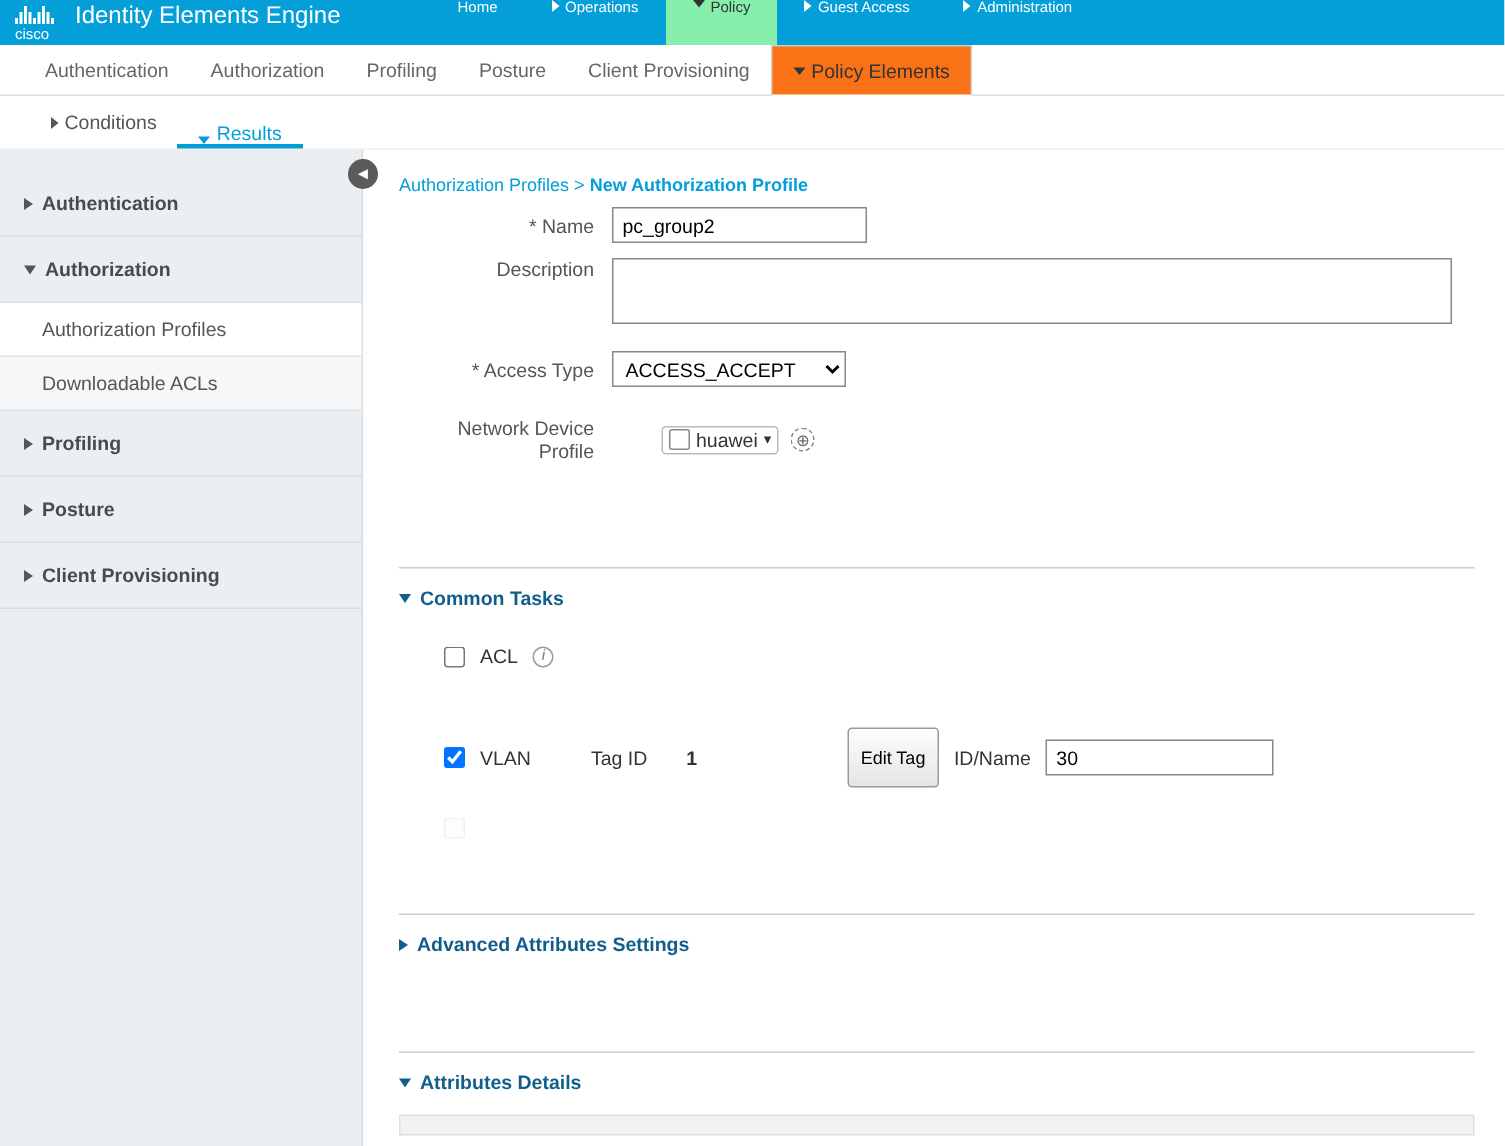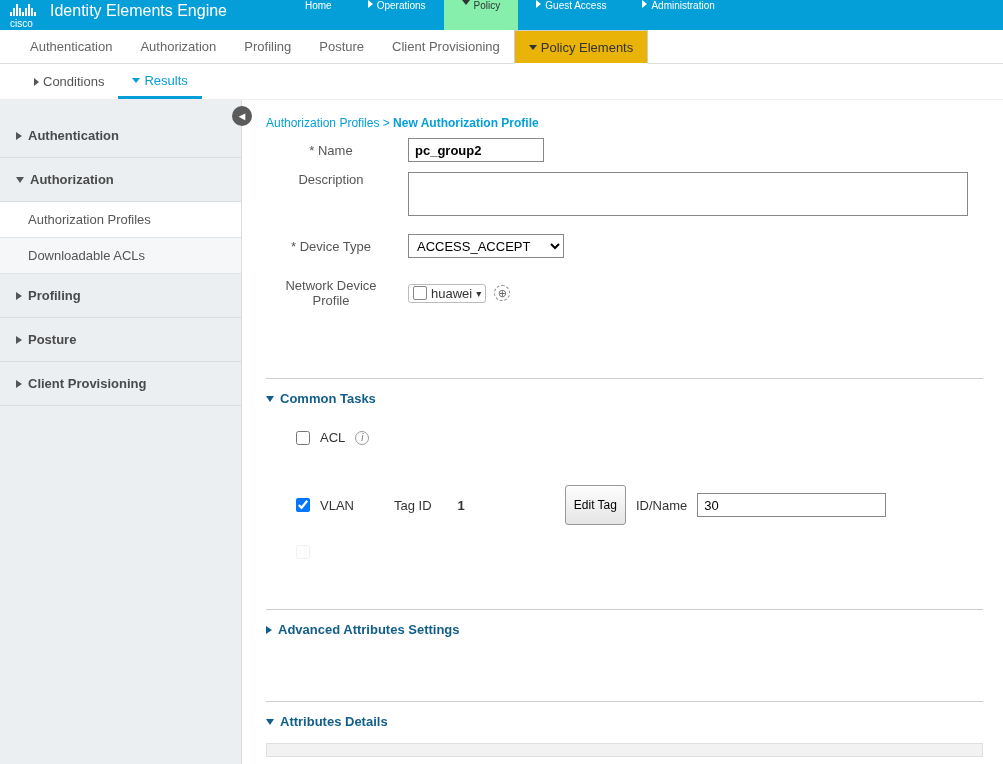--- a/index.html
+++ b/index.html
@@ -21,41 +21,41 @@
   .product-name { font-size: 16px; font-weight: 300; margin-left: 6px; }
   .top-nav { display: flex; margin-left: 50px; }
   .top-nav-item { padding: 0 18px; height: 30px; display: flex; gap: 4px; font-size: 10px; cursor: pointer; }
   .top-nav-item.active { background: #86efac; color: #333; }
   .top-nav-item:not(.active) { color: #fff; }
   .caret { width: 0; height: 0; border-left: 4px solid transparent; border-right: 4px solid transparent; }
   .caret.right { border-left: 5px solid currentColor; border-top: 4px solid transparent; border-bottom: 4px solid transparent; border-right: none; width:0; height:0; }
   .caret.down { border-top: 5px solid currentColor; }
   .sub-nav { display: flex; border-bottom: 1px solid #ddd; height: 34px; align-items: center; padding-left: 16px; gap: 0; }
   .sub-nav-item { padding: 0 14px; color: #666; cursor: pointer; font-size: 13px; height: 34px; display: flex; align-items: center; gap: 4px; }
-  .sub-nav-item.active { border: 1px solid #ccc; border-bottom: 1px solid #fff; background: #eab308; color: #333; margin-bottom: -1px; }
+  .sub-nav-item.active { border: 1px solid #ccc; border-bottom: 1px solid #fff; background: #f97316; color: #333; margin-bottom: -1px; }
   .tertiary-nav { display: flex; height: 36px; align-items: stretch; padding-left: 20px; border-bottom: 1px solid #eee; }
   .tertiary-item { padding: 0 14px; color: #555; cursor: pointer; display: flex; align-items: center; gap: 4px; font-size: 13px; }
-  .tertiary-item.active { color: #049fd9; border-bottom: 3px solid #049fd9; }
+  .tertiary-item.active { color: #049fd9; border-bottom: 3px solid #049fd9; align-items: flex-end; }
   .workspace { display: flex; }
   .sidebar { width: 242px; background: #ebeff2; min-height: 690px; border-right: 1px solid #d8dde0; position: relative; }
   .collapse-btn { position: absolute; right: -11px; top: 6px; width: 20px; height: 20px; background: #5b5b5b; border-radius: 50%; display: flex; align-items: center; justify-content: center; color: #fff; font-size: 11px; cursor: pointer; }
   .side-header { display: flex; align-items: center; gap: 6px; padding: 14px 16px; cursor: pointer; border-bottom: 1px solid #d8dde0; font-weight: bold; color: #4a4a4a; }
   .side-sub { padding: 10px 12px 10px 28px; border-bottom: 1px solid #e0e4e7; color: #555; cursor: pointer; background: #f5f7f9; }
   .side-sub.selected { background: #fff; }
   .content { flex: 1; padding: 10px 20px 0 24px; }
   .breadcrumb { color: #049fd9; font-size: 12px; margin: 6px 0 8px 0; }
   .breadcrumb a { color: #049fd9; text-decoration: none; }
   .page-title { font-size: 18px; font-weight: bold; color: #5b5b5b; margin-bottom: 12px; }
   .form-row { display: flex; align-items: center; margin-bottom: 10px; }
-  .form-label { width: 130px; text-align: center; margin-right: 12px; color: #555; font-size: 13px; }
+  .form-label { width: 130px; text-align: right; margin-right: 12px; color: #555; font-size: 13px; }
   .req::before { content: "* "; }
   input[type=text].field { height: 24px; padding: 2px 6px; border: 1px solid #888; font-size: 13px; }
   textarea.field { border: 1px solid #888; padding: 4px 6px; font-size: 13px; resize: none; }
   select.field { height: 24px; border: 1px solid #888; background: #fff; font-size: 13px; padding: 0 4px; }
-  .device-profile { display: inline-flex; align-items: center; border: 1px solid #bbb; border-radius: 3px; padding: 1px 4px; gap: 4px; }
+  .device-profile { display: inline-flex; align-items: center; border: 1px solid #bbb; border-radius: 3px; padding: 1px 4px; gap: 4px; margin-left: 33px; }
   .device-icon { width: 14px; height: 14px; border: 1px solid #888; border-radius: 2px; display: inline-block; }
   .plus-badge { display: inline-flex; align-items:center; justify-content:center; width:16px; height:16px; border:1px dashed #888; border-radius:50%; margin-left:8px; color:#666; font-size:11px; cursor:pointer; }
   hr.sep { border: none; border-top: 1px solid #ccc; margin: 20px 0 12px 0; }
   .section-header { display: flex; align-items: center; gap: 6px; font-weight: bold; color: #125e8a; margin: 6px 0 14px 0; cursor: pointer; }
   .task-row { padding: 10px 0 10px 30px; display: flex; align-items: center; gap: 10px; }
   .info-icon { display:inline-flex; align-items:center; justify-content:center; width:14px; height:14px; border:1px solid #999; border-radius:50%; font-size:10px; font-style:italic; color:#777; }
   input[type=checkbox]{ width:14px; height:14px; }
   .btn { border:1px solid #999; background:linear-gradient(#fdfdfd,#e5e5e5); padding:12px 8px; border-radius:3px; cursor:pointer; font-size:12px; }
   .attr-box { background:#f2f2f2; border:1px solid #e0e0e0; padding:6px 10px; color:#555; font-size:12px; line-height:1.5; }
   .tri { width:0;height:0;border-left:4px solid transparent;border-right:4px solid transparent; display:inline-block; }
@@ -174,29 +174,29 @@
 
   <div class="content">
     <div class="breadcrumb">
       <a href="#">Authorization Profiles</a>
       <span>&gt;</span>
       <strong>New Authorization Profile</strong>
     </div>
 
     <div class="form-row">
       <div class="form-label req">Name</div>
-      <input type="text" class="field" style="width: 136px; font-weight: bold;" value="pc_group2">
+      <input type="text" class="field" style="width: 170px;" value="pc_group2">
     </div>
     <div class="form-row" style="align-items:flex-start;">
       <div class="form-label">Description</div>
       <textarea class="field" style="width: 560px; height: 44px;"></textarea>
     </div>
     <div style="height:8px"></div>
     <div class="form-row">
-      <div class="form-label req">Device Type</div>
+      <div class="form-label req">Access Type</div>
       <select class="field" style="width:156px">
         <option>ACCESS_ACCEPT</option>
       </select>
     </div>
     <div style="height:10px"></div>
     <div class="form-row">
       <div class="form-label" style="width:130px">Network Device Profile</div>
       <span class="device-profile">
         <span class="device-icon"></span>
         <span>huawei</span>
@@ -224,21 +224,21 @@
     <div class="task-row">
       <input type="checkbox" checked="" style="">
       <span>VLAN</span>
       <span style="width:20px"></span>
       <span>Tag ID</span>
       <span style="width:6px"></span>
       <strong>1</strong>
       <span style="width:80px"></span>
       <button class="btn">Edit Tag</button>
       <span>ID/Name</span>
-      <input type="text" class="field" style="width: 189px;" value="30">
+      <input type="text" class="field" style="width: 152px;" value="30">
     </div>
 
     <div class="task-row">
       <input type="checkbox" disabled="" style="opacity: 0.3;">
     </div>
 
     <div style="height:20px"></div>
     <hr class="sep">
 
     <div class="section-header">

